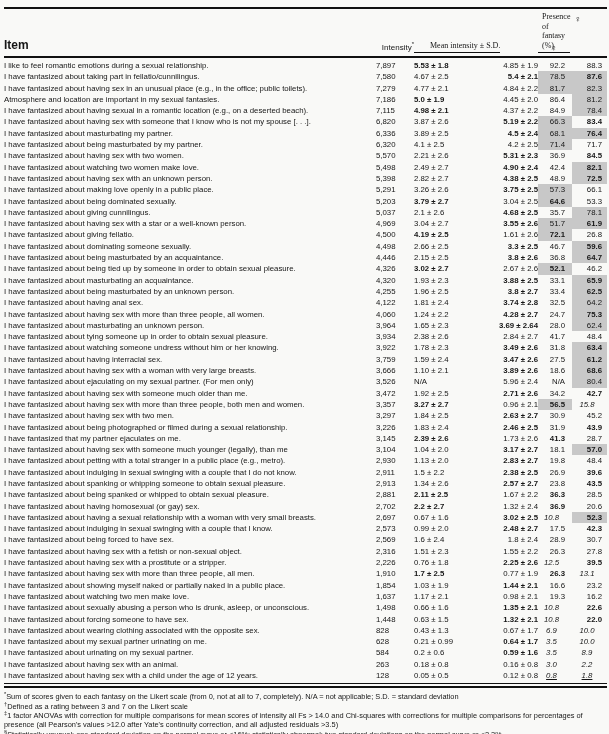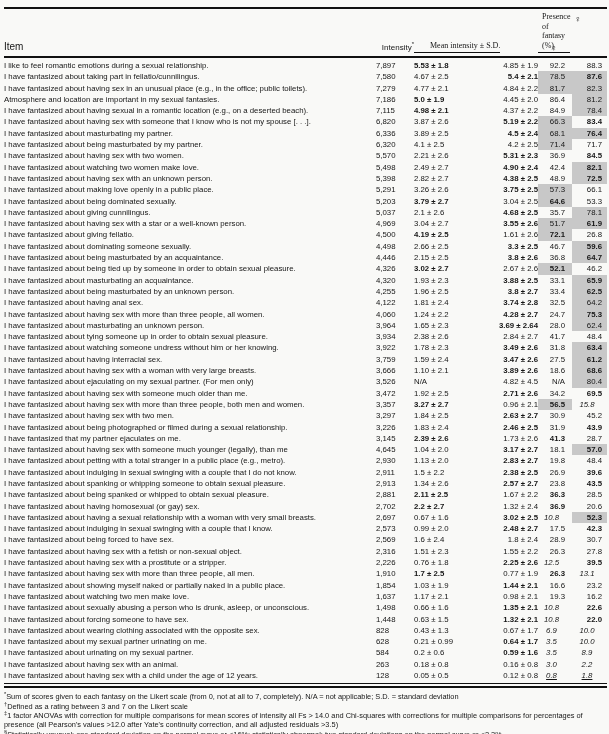--- a/index.html
+++ b/index.html
@@ -9,21 +9,21 @@
     color:#161616;
     font-family:"Liberation Sans","DejaVu Sans",sans-serif;
     -webkit-font-smoothing:antialiased;
   }
   .page{padding:0 2px 0 4px;position:relative;}
   .rule-top{height:2px;background:#111;margin-top:7px;}
   .rule-mid{height:2px;background:#111;margin-top:3px;}
   .rule-bottom{margin-top:2px;height:2px;border-top:1px solid #111;border-bottom:2px solid #111;}
   
   .thead{display:flex;align-items:flex-end;margin-top:3px;}
-  .h-item{width:372px;font-size:10px;padding-bottom:1px;}
+  .h-item{width:372px;font-size:12px;padding-bottom:1px;font-weight:bold;}
   .h-n{width:38px;text-align:right;font-size:8px;padding-bottom:1px;white-space:nowrap;}
   .h-n sup{font-size:6px;}
   .group{display:flex;flex-direction:row;font-family:Liberation Serif, serif;}
   .group-mean{width:124px;gap:40px;}
   .group-pres{width:69px;}
   .gtop{border-bottom:1px solid #111;padding-bottom:2px;font-size:8px;line-height:9.5px;}
   .group-mean .gtop{padding-left:16px;white-space:nowrap;}
   .group-pres .gtop{padding-left:4px;}
   .subrow{display:flex;padding-top:3px;font-size:9px;line-height:9px;}
   .sym-mf{width:76px;padding-left:10px;box-sizing:border-box;}
@@ -306,31 +306,31 @@
         <div class="cell c-n">3,666</div>
         <div class="cell c-mf">1.10 ± 2.1</div>
         <div class="cell c-mm b">3.89 ± 2.6</div>
         <div class="cell c-pf">18.6</div>
         <div class="cell c-pm b s">68.6</div>
       </div>
       <div class="trow">
         <div class="cell c-item">I have fantasized about ejaculating on my sexual partner. (For men only)</div>
         <div class="cell c-n">3,526</div>
         <div class="cell c-mf">N/A</div>
-        <div class="cell c-mm">4.82 ± 4.5</div>
+        <div class="cell c-mm">5.96 ± 2.4</div>
         <div class="cell c-pf">N/A</div>
         <div class="cell c-pm s">80.4</div>
       </div>
       <div class="trow">
         <div class="cell c-item">I have fantasized about having sex with someone much older than me.</div>
         <div class="cell c-n">3,472</div>
         <div class="cell c-mf">1.92 ± 2.5</div>
         <div class="cell c-mm b">2.71 ± 2.6</div>
         <div class="cell c-pf">34.2</div>
-        <div class="cell c-pm b">69.5</div>
+        <div class="cell c-pm b">42.7</div>
       </div>
       <div class="trow">
         <div class="cell c-item">I have fantasized about having sex with more than three people, both men and women.</div>
         <div class="cell c-n">3,357</div>
         <div class="cell c-mf b">3.27 ± 2.7</div>
         <div class="cell c-mm">0.96 ± 2.1</div>
         <div class="cell c-pf b s">56.5</div>
         <div class="cell c-pm i">15.8</div>
       </div>
       <div class="trow">
@@ -352,21 +352,21 @@
       <div class="trow">
         <div class="cell c-item">I have fantasized that my partner ejaculates on me.</div>
         <div class="cell c-n">3,145</div>
         <div class="cell c-mf b">2.39 ± 2.6</div>
         <div class="cell c-mm">1.73 ± 2.6</div>
         <div class="cell c-pf b">41.3</div>
         <div class="cell c-pm">28.7</div>
       </div>
       <div class="trow">
         <div class="cell c-item">I have fantasized about having sex with someone much younger (legally), than me</div>
-        <div class="cell c-n">4,645</div>
+        <div class="cell c-n">3,104</div>
         <div class="cell c-mf">1.04 ± 2.0</div>
         <div class="cell c-mm b">3.17 ± 2.7</div>
         <div class="cell c-pf">18.1</div>
         <div class="cell c-pm b s">57.0</div>
       </div>
       <div class="trow">
         <div class="cell c-item">I have fantasized about petting with a total stranger in a public place (e.g., metro).</div>
         <div class="cell c-n">2,930</div>
         <div class="cell c-mf">1.13 ± 2.0</div>
         <div class="cell c-mm b">2.83 ± 2.7</div>

